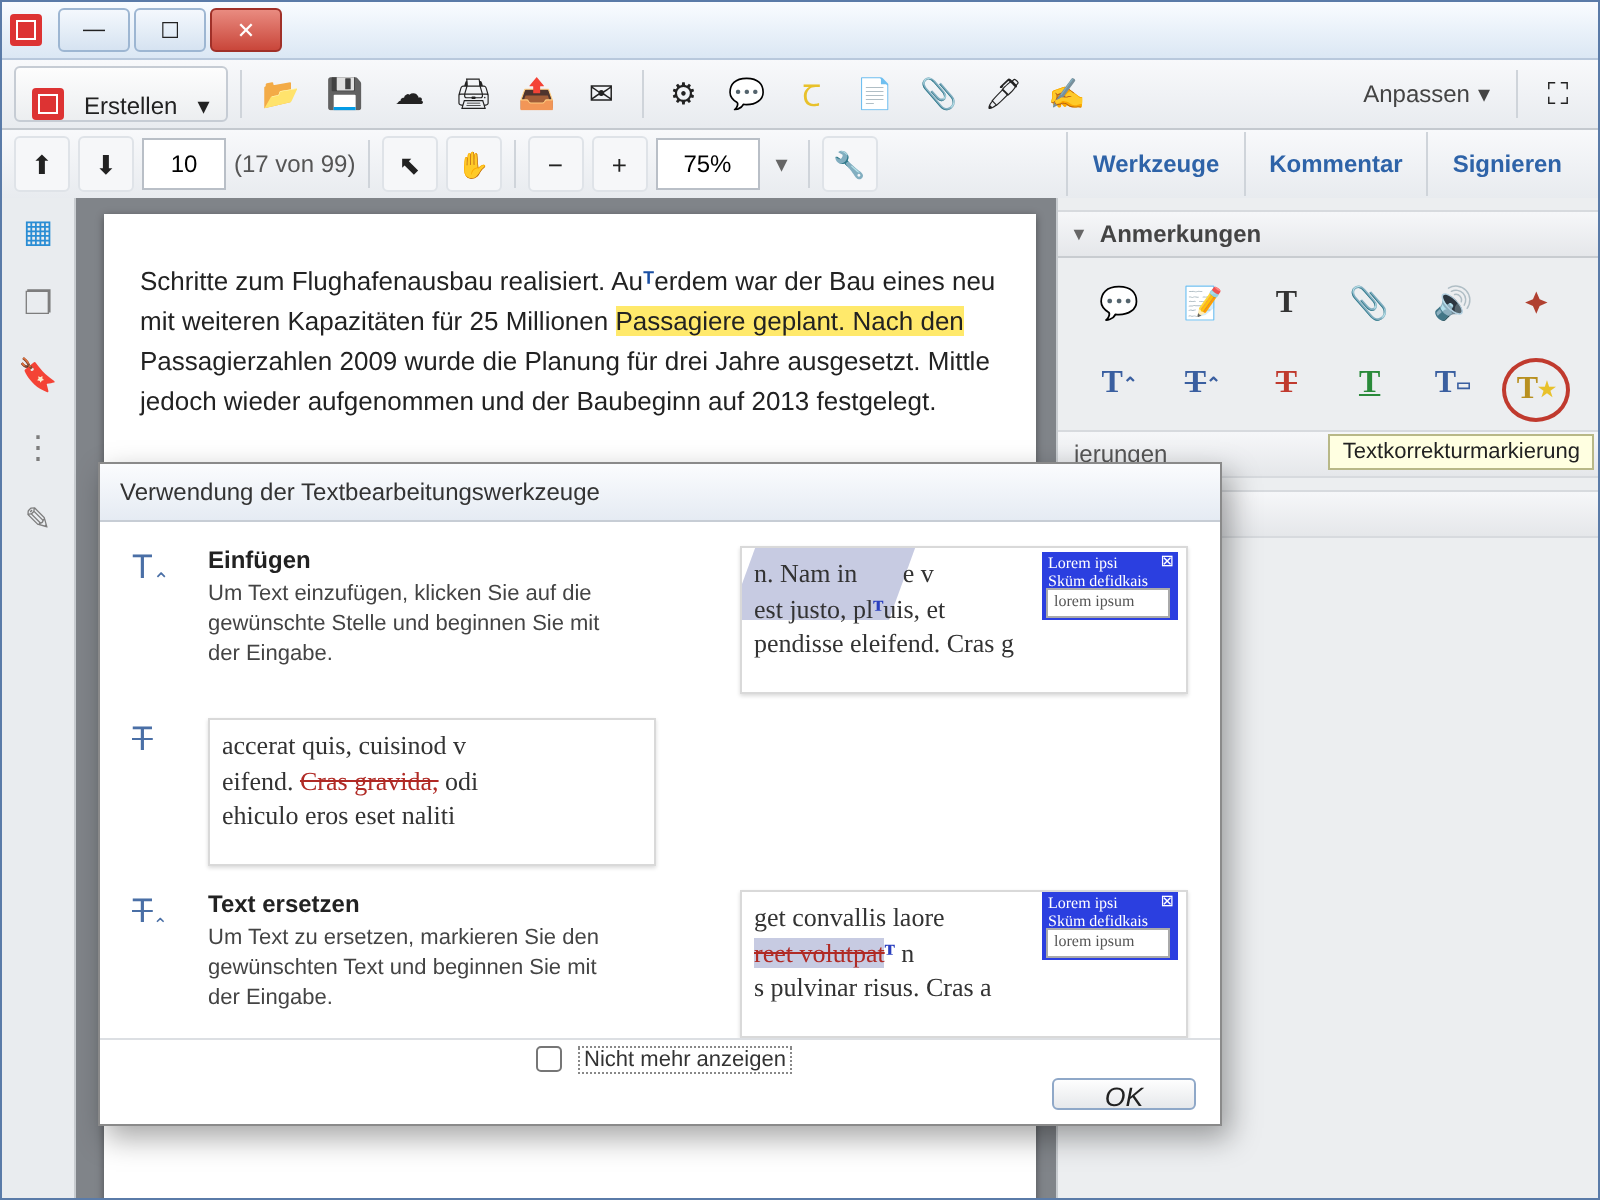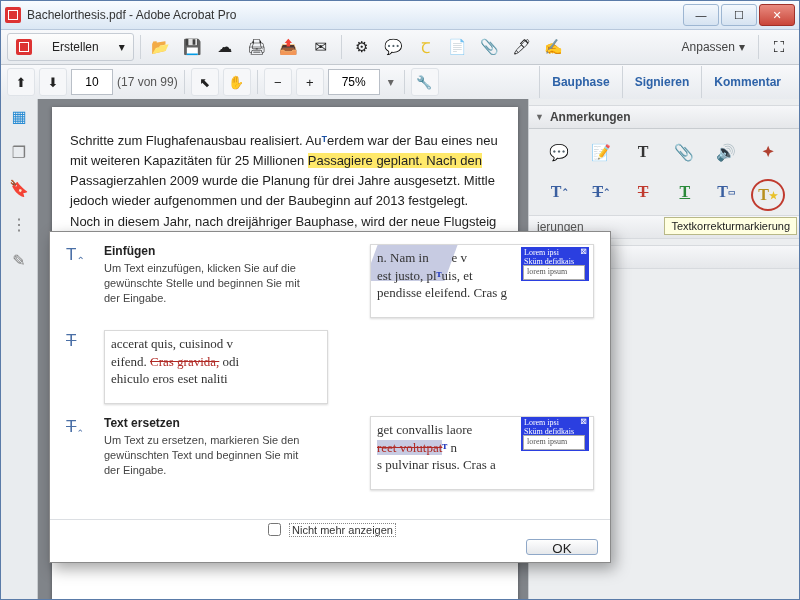--- a/index.html
+++ b/index.html
@@ -6,21 +6,21 @@
 .window{width:800px;height:600px;background:#f4f6f9;border:1px solid #5a7ba8;box-sizing:border-box;position:relative;overflow:hidden;}
 .titlebar{height:28px;background:linear-gradient(#f9fcff,#dbe7f4);display:flex;align-items:center;padding:0 4px;border-bottom:1px solid #b8c8dc;}
 .titlebar .pdf-ico{width:16px;height:16px;background:#d33;border-radius:2px;margin-right:6px;position:relative;}
 .titlebar .pdf-ico::after{content:"";position:absolute;top:3px;left:3px;right:3px;bottom:3px;border:1px solid #fff;}
 .titlebar .title{flex:1;color:#333;}
 .winbtns{display:flex;}
 .winbtn{width:34px;height:20px;margin-left:2px;background:linear-gradient(#f4f8fd,#d6e3f1);border:1px solid #9db6d2;border-radius:3px;display:flex;align-items:center;justify-content:center;font-size:11px;}
 .winbtn.close{background:linear-gradient(#e98b80,#c9463a);color:#fff;border-color:#a03028;}
 .toolbar{height:34px;background:linear-gradient(#f8f9fb,#e8ebef);border-bottom:1px solid #c4c9cf;display:flex;align-items:center;padding:0 6px;gap:4px;}
 .tbtn{width:26px;height:26px;border:1px solid transparent;border-radius:3px;display:flex;align-items:center;justify-content:center;font-size:15px;}
-.create-btn{display:flex;align-items:center;gap:20px;padding:0 8px;height:26px;border:1px solid #c6ccd4;border-radius:3px;background:linear-gradient(#fdfdfd,#eceef0);}
+.create-btn{display:flex;align-items:flex-end;gap:10px;padding:0 8px;height:26px;border:1px solid #c6ccd4;border-radius:3px;background:linear-gradient(#fdfdfd,#eceef0);}
 .sep{width:1px;height:24px;background:#cfd4da;margin:0 2px;}
 .pdf-sq{width:16px;height:16px;background:#d33;border-radius:2px;position:relative;}
 .pdf-sq::after{content:"";position:absolute;top:3px;left:3px;right:3px;bottom:3px;border:1px solid #fff;}
 .anpassen{margin-left:auto;display:flex;align-items:center;gap:4px;color:#444;padding:0 6px;height:26px;border:1px solid transparent;border-radius:3px;}
 .navbar{height:34px;background:linear-gradient(#f8f9fb,#e8ebef);border-bottom:1px solid #c4c9cf;display:flex;align-items:center;padding:0 6px;gap:4px;}
 .nbtn{width:26px;height:26px;border:1px solid #dfe3e8;border-radius:3px;display:flex;align-items:center;justify-content:center;background:#f6f7f9;font-size:13px;}
 .pagebox{width:36px;height:22px;border:1px solid #b9bfc7;background:#fff;text-align:center;font-size:12px;}
 .pcount{color:#555;}
 .zoombox{width:46px;height:22px;border:1px solid #b9bfc7;background:#fff;text-align:center;font-size:12px;}
 .rightlinks{margin-left:auto;display:flex;gap:0;}
@@ -51,30 +51,29 @@
 .drow .dtext .ddesc{color:#444;font-size:11px;line-height:1.35;max-width:210px;}
 .drow .dprev{width:210px;height:64px;border:1px solid #d9d9d9;box-shadow:0 1px 2px rgba(0,0,0,.15);font-family:Georgia,serif;font-size:13px;color:#333;padding:4px 6px;line-height:1.35;position:relative;overflow:hidden;}
 .dprev .strike{text-decoration:line-through;color:#b02a25;}
 .dprev .cblock{position:absolute;top:2px;right:4px;width:62px;height:30px;background:#2b3fe0;color:#fff;font-size:8px;padding:2px 3px;line-height:1.1;}
 .dprev .cblock .cx{position:absolute;top:1px;right:2px;font-size:8px;}
 .dprev .cblock2{background:#fff;border:1px solid #aaa;color:#555;position:absolute;top:20px;right:8px;width:54px;font-size:8px;padding:1px 3px;}
 .dprev .caretm{color:#2a3fbf;font-weight:bold;}
 .dprev .mark::before{content:"";position:absolute;left:0;top:0;width:80px;height:36px;background:#c7cbe2;transform:skewX(-20deg);z-index:-1;}
 .dfoot{height:42px;border-top:1px solid #dcdfe3;display:flex;align-items:center;padding:0 12px;flex-direction:column;}
 .dfoot label{display:flex;align-items:center;gap:5px;color:#333;font-size:11px;}
-.okbtn{margin-left:auto;width:72px;height:16px;background:linear-gradient(#fefefe,#e6e8eb);border:1px solid #8fa8c8;border-radius:3px;color:#222;}
+.okbtn{margin-left:auto;width:72px;height:16px;background:linear-gradient(#fefefe,#e6e8eb);border:1px solid #8fa8c8;border-radius:3px;color:#222;font-style:italic;}
 </style>
 </head>
 <body>
 
 <div class="window">
 
   <div class="titlebar">
     <div class="pdf-ico"></div>
-    <div class="title">Bachelorthesis.pdf - Adobe Acrobat Pro</div>
     <div class="winbtns">
       <div class="winbtn">—</div>
       <div class="winbtn">☐</div>
       <div class="winbtn close">✕</div>
     </div>
   </div>
 
   <div class="toolbar">
     <div class="create-btn">
       <span class="pdf-sq"></span>
@@ -155,42 +154,41 @@
     <div class="nbtn">
         <span>+</span>
       </div>
     <input class="zoombox" value="75%" style="">
     <span style="padding:0 4px;color:#666">▾</span>
     <div class="sep"></div>
     <div class="nbtn">
         <span>🔧</span>
       </div>
     <div class="rightlinks">
-      <div class="rlink">Bauphase</div>
+      <div class="rlink">Werkzeuge</div>
+      <div class="rlink">Kommentar</div>
       <div class="rlink">Signieren</div>
-      <div class="rlink">Kommentar</div>
     </div>
   </div>
 
   <div class="body">
     <div class="leftrail">
       <div class="railico active">▦</div>
       <div class="railico">❐</div>
       <div class="railico">🔖</div>
       <div class="railico">⋮</div>
       <div class="railico">✎</div>
     </div>
 
     <div class="docarea">
       <div class="page">
         <span>Schritte zum Flughafenausbau realisiert. Au</span><span class="caret">ᵀ</span><span>erdem war der Bau eines neu</span><br>
         <span>mit weiteren Kapazitäten für 25 Millionen </span><span class="hl">Passagiere geplant. Nach den </span><br>
         <span>Passagierzahlen 2009 wurde die Planung für drei Jahre ausgesetzt. Mittle</span><br>
         <span>jedoch wieder aufgenommen und der Baubeginn auf 2013 festgelegt.</span><br>
-        <span>Noch in diesem Jahr, nach dreijähriger Bauphase, wird der neue Flugsteig</span>
       </div>
     </div>
 
     <div class="rightpanel">
       <div style="height:6px;background:#eceef0;border-bottom:1px solid #d7dade"></div>
       <div class="panel-hdr">
         <span class="tri">▼</span>
         <span>Anmerkungen</span>
       </div>
       <div class="tools">
@@ -214,20 +212,21 @@
       </div>
       <div class="panel-sub">ierungen</div>
       <div style="height:6px"></div>
       <div class="panel-sub">iste (1)</div>
     </div>
   </div>
 
   <div class="tooltip">Textkorrekturmarkierung</div>
 
   <div class="dialog">
+    <div class="dtitle">Verwendung der Textbearbeitungswerkzeuge</div>
     <div class="dbody">
       <div class="drow">
         <div class="dicon">T<sub style="font-size:10px">⌃</sub></div>
         <div class="dtext">
           <div class="dhead">Einfügen</div>
           <div class="ddesc">Um Text einzufügen, klicken Sie auf die gewünschte Stelle und beginnen Sie mit der Eingabe.</div>
         </div>
         <div class="dprev">
           <span class="mark"></span>
           <span>n. Nam in</span> &nbsp;&nbsp;&nbsp;&nbsp;&nbsp;&nbsp;e v<br>

